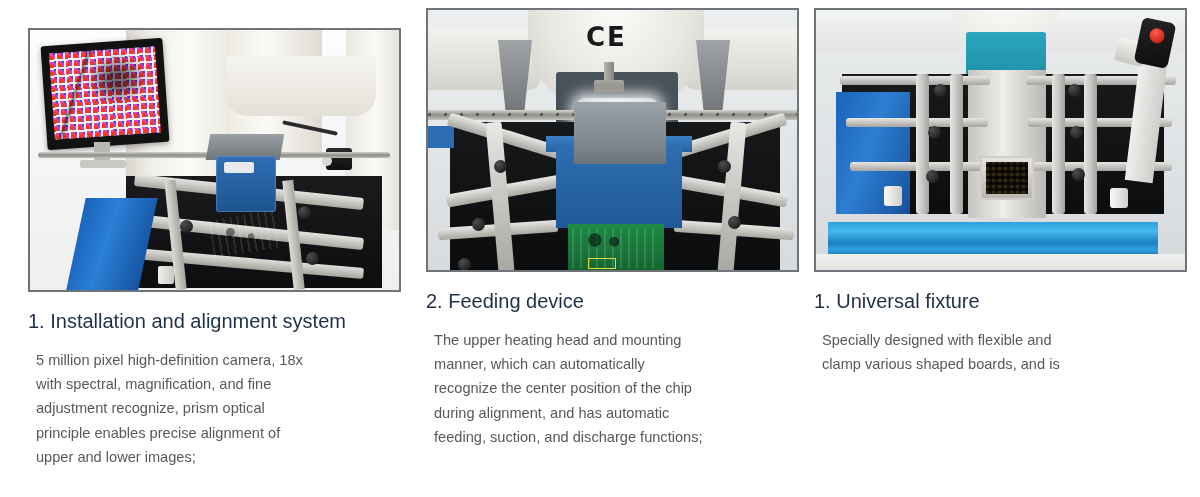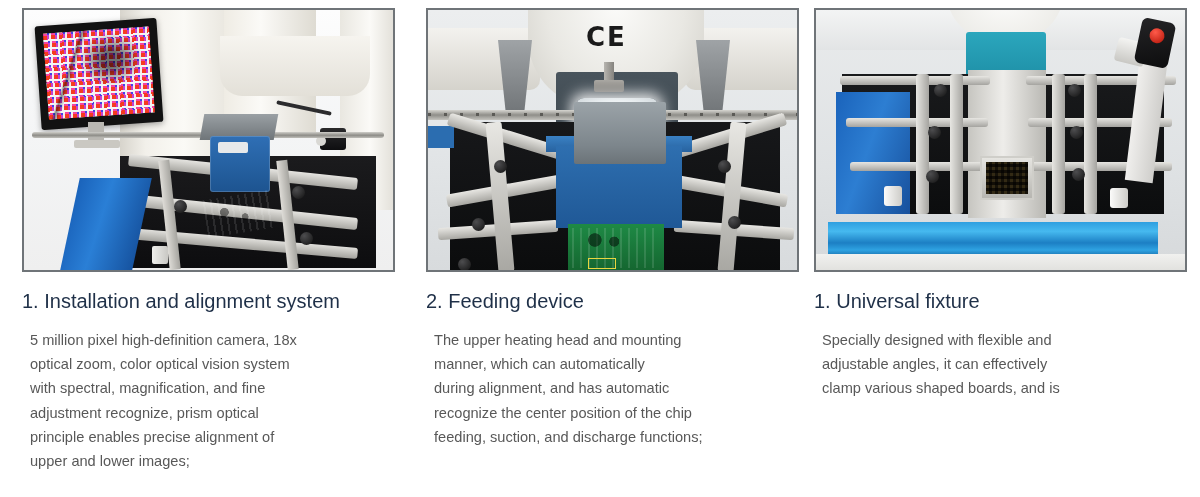--- a/index.html
+++ b/index.html
@@ -6,21 +6,21 @@
   * { box-sizing: border-box; margin: 0; padding: 0; }
   html, body {
     width: 1200px; height: 497px;
     background: #ffffff;
     font-family: "Liberation Sans", "DejaVu Sans", sans-serif;
     overflow: hidden;
   }
   .page { position: relative; width: 1200px; height: 497px; }
 
   .col { position: absolute; top: 0; width: 380px; height: 392px; }
-  .col-1 { left: 22px; }
+  .col-1 { left: 28px; margin-top: 20px; }
   .col-2 { left: 426px; }
   .col-3 { left: 814px; }
 
   
   .photo {
     position: absolute; top: 8px; left: 0;
     width: 373px; height: 264px;
     border: 2px solid #6f7478;
     background: #ffffff;
     overflow: hidden;
@@ -271,21 +271,20 @@
           <div class="i1-headwin"></div>
         </div>
         <div class="i1-pcb"></div>
         <div class="i1-cup"></div>
       </div>
     </div>
 
     <div class="heading">1. Installation and alignment system</div>
     <div class="body">
       <span class="ln">5 million pixel high-definition camera, 18x</span>
-      <span class="ln">optical zoom, color optical vision system</span>
       <span class="ln">with spectral, magnification, and fine</span>
       <span class="ln">adjustment recognize, prism optical</span>
       <span class="ln">principle enables precise alignment of</span>
       <span class="ln">upper and lower images;</span>
     </div>
   </div>
 
   <div class="col col-2">
 
     <div class="photo">
@@ -326,22 +325,22 @@
         <div class="i2-greypad"></div>
         <div class="i2-pcb"></div>
         <div class="i2-yellowbox"></div>
       </div>
     </div>
 
     <div class="heading">2. Feeding device</div>
     <div class="body">
       <span class="ln">The upper heating head and mounting</span>
       <span class="ln">manner, which can automatically</span>
+      <span class="ln">recognize the center position of the chip</span>
       <span class="ln">during alignment, and has automatic</span>
-      <span class="ln">recognize the center position of the chip</span>
       <span class="ln">feeding, suction, and discharge functions;</span>
     </div>
   </div>
 
   <div class="col col-3">
 
     <div class="photo">
       <div class="stage">
         <div class="i3-bg"></div>
         <div class="i3-backwall"></div>
@@ -383,18 +382,17 @@
         <div class="i3-handle"></div>
         <div class="i3-estop">
           <div class="i3-estop-btn"></div>
         </div>
       </div>
     </div>
 
     <div class="heading">1. Universal fixture</div>
     <div class="body">
       <span class="ln">Specially designed with flexible and</span>
-      <span class="ln">adjustable angles, it can effectively</span>
       <span class="ln">clamp various shaped boards, and is</span>
     </div>
   </div>
 
 </div>
 
 </body></html>

